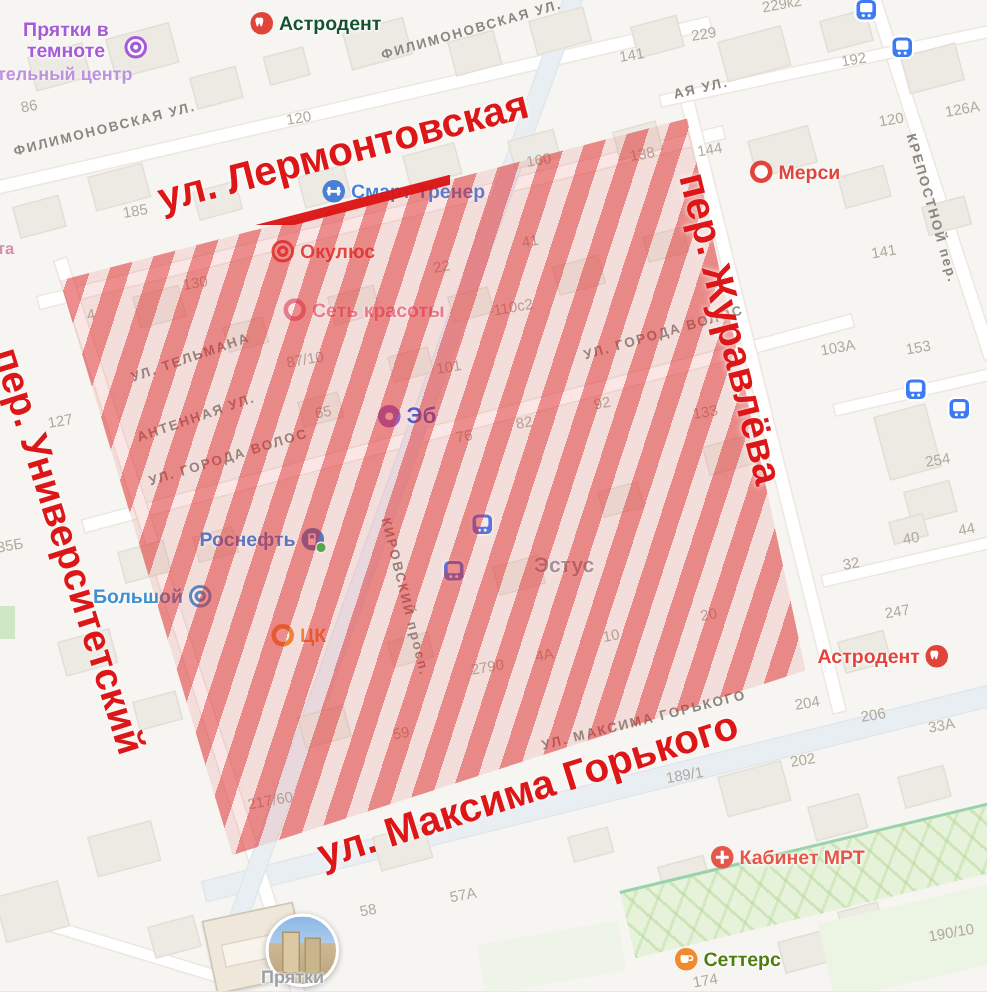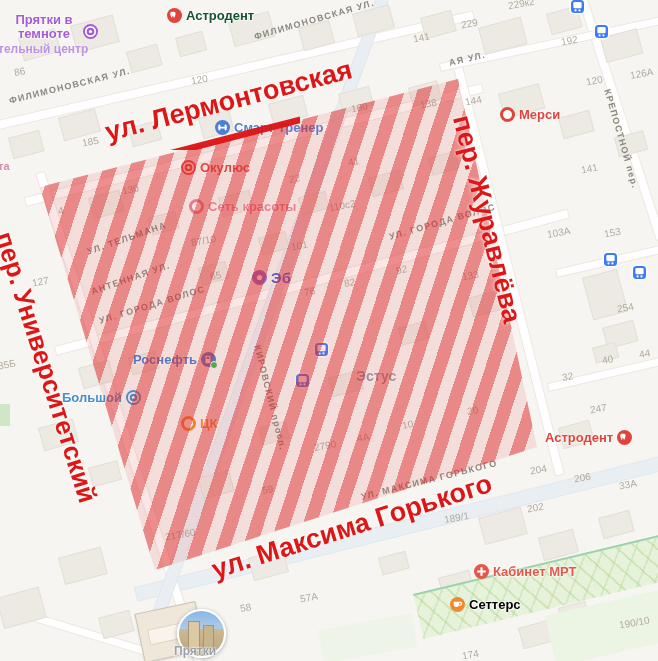--- a/index.html
+++ b/index.html
@@ -284,21 +284,21 @@
         </span>
       </div>
       <div class="poi" style="left: 474px; top: 564px; color: rgb(228, 87, 74);">
         <span class="icon" style="background: rgb(228, 87, 74);">
           <svg viewBox="0 0 14 14">
             <path d="M6 3h2v3h3v2H8v3H6V8H3V6h3z" fill="#fff"></path>
           </svg>
         </span>
         <span>Кабинет МРТ</span>
       </div>
-      <div class="poi" style="left: 450px; top: 597px; color: #000000;">
+      <div class="poi" style="left: 450px; top: 632px; color: #4d7c0f;">
         <span class="icon" style="background: rgb(239, 139, 46);">
           <svg viewBox="0 0 14 14">
             <path d="M3.5 4.5h5v2.8a2 2 0 0 1-2 2h-1a2 2 0 0 1-2-2z" fill="#fff"></path>
             <path d="M8.5 5h1.1a1.3 1.3 0 0 1 0 2.6H8.5" fill="none" stroke="#fff" stroke-width="1"></path>
           </svg>
         </span>
         <span>Сеттерс</span>
       </div>
       <div class="poi" style="left: 174px; top: 644px; color: rgb(154, 160, 166); font-size: 12px; z-index: 8;">
         <span>Прятки</span>

